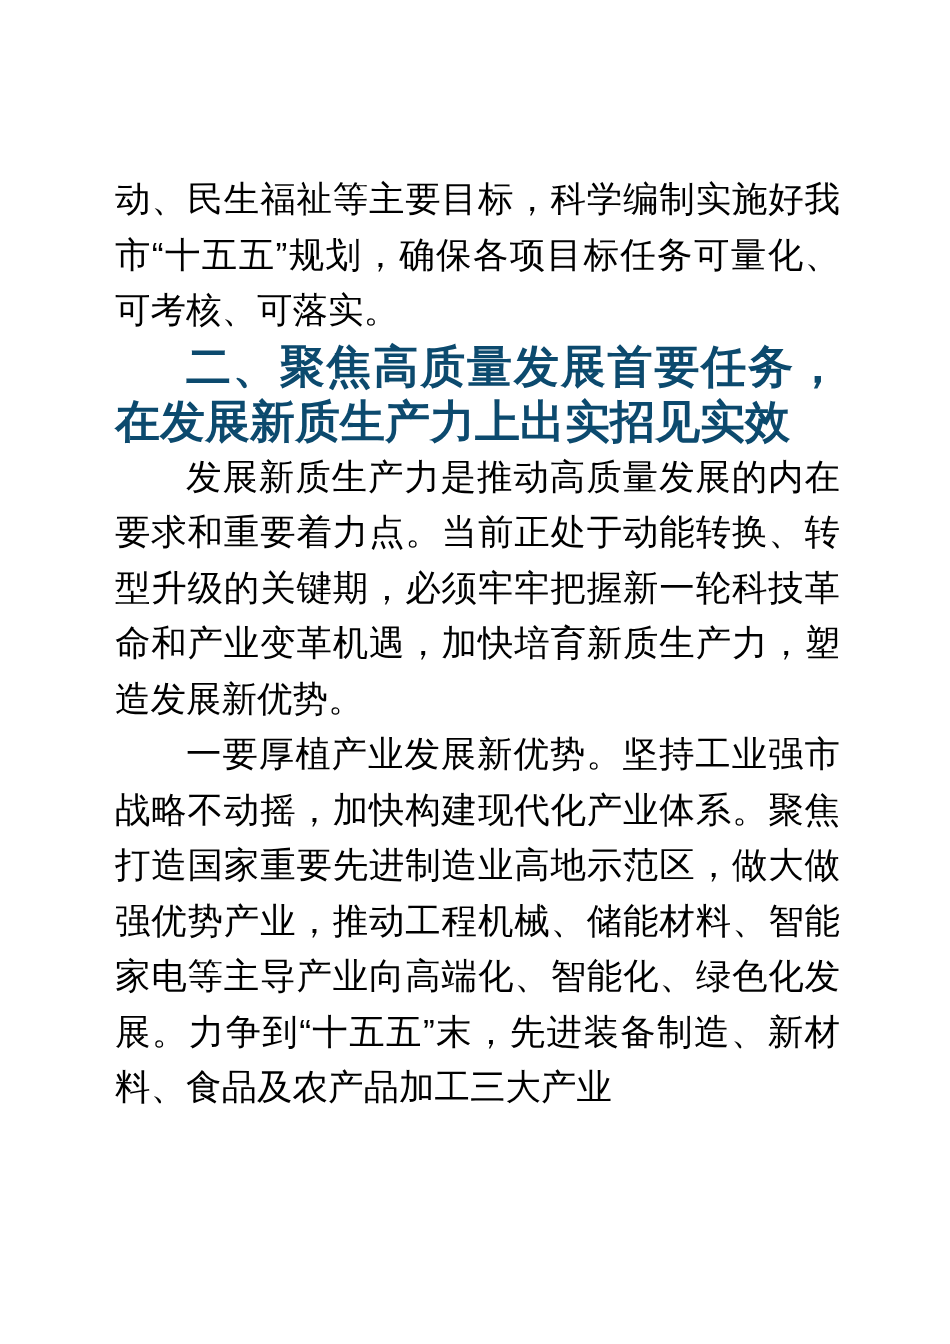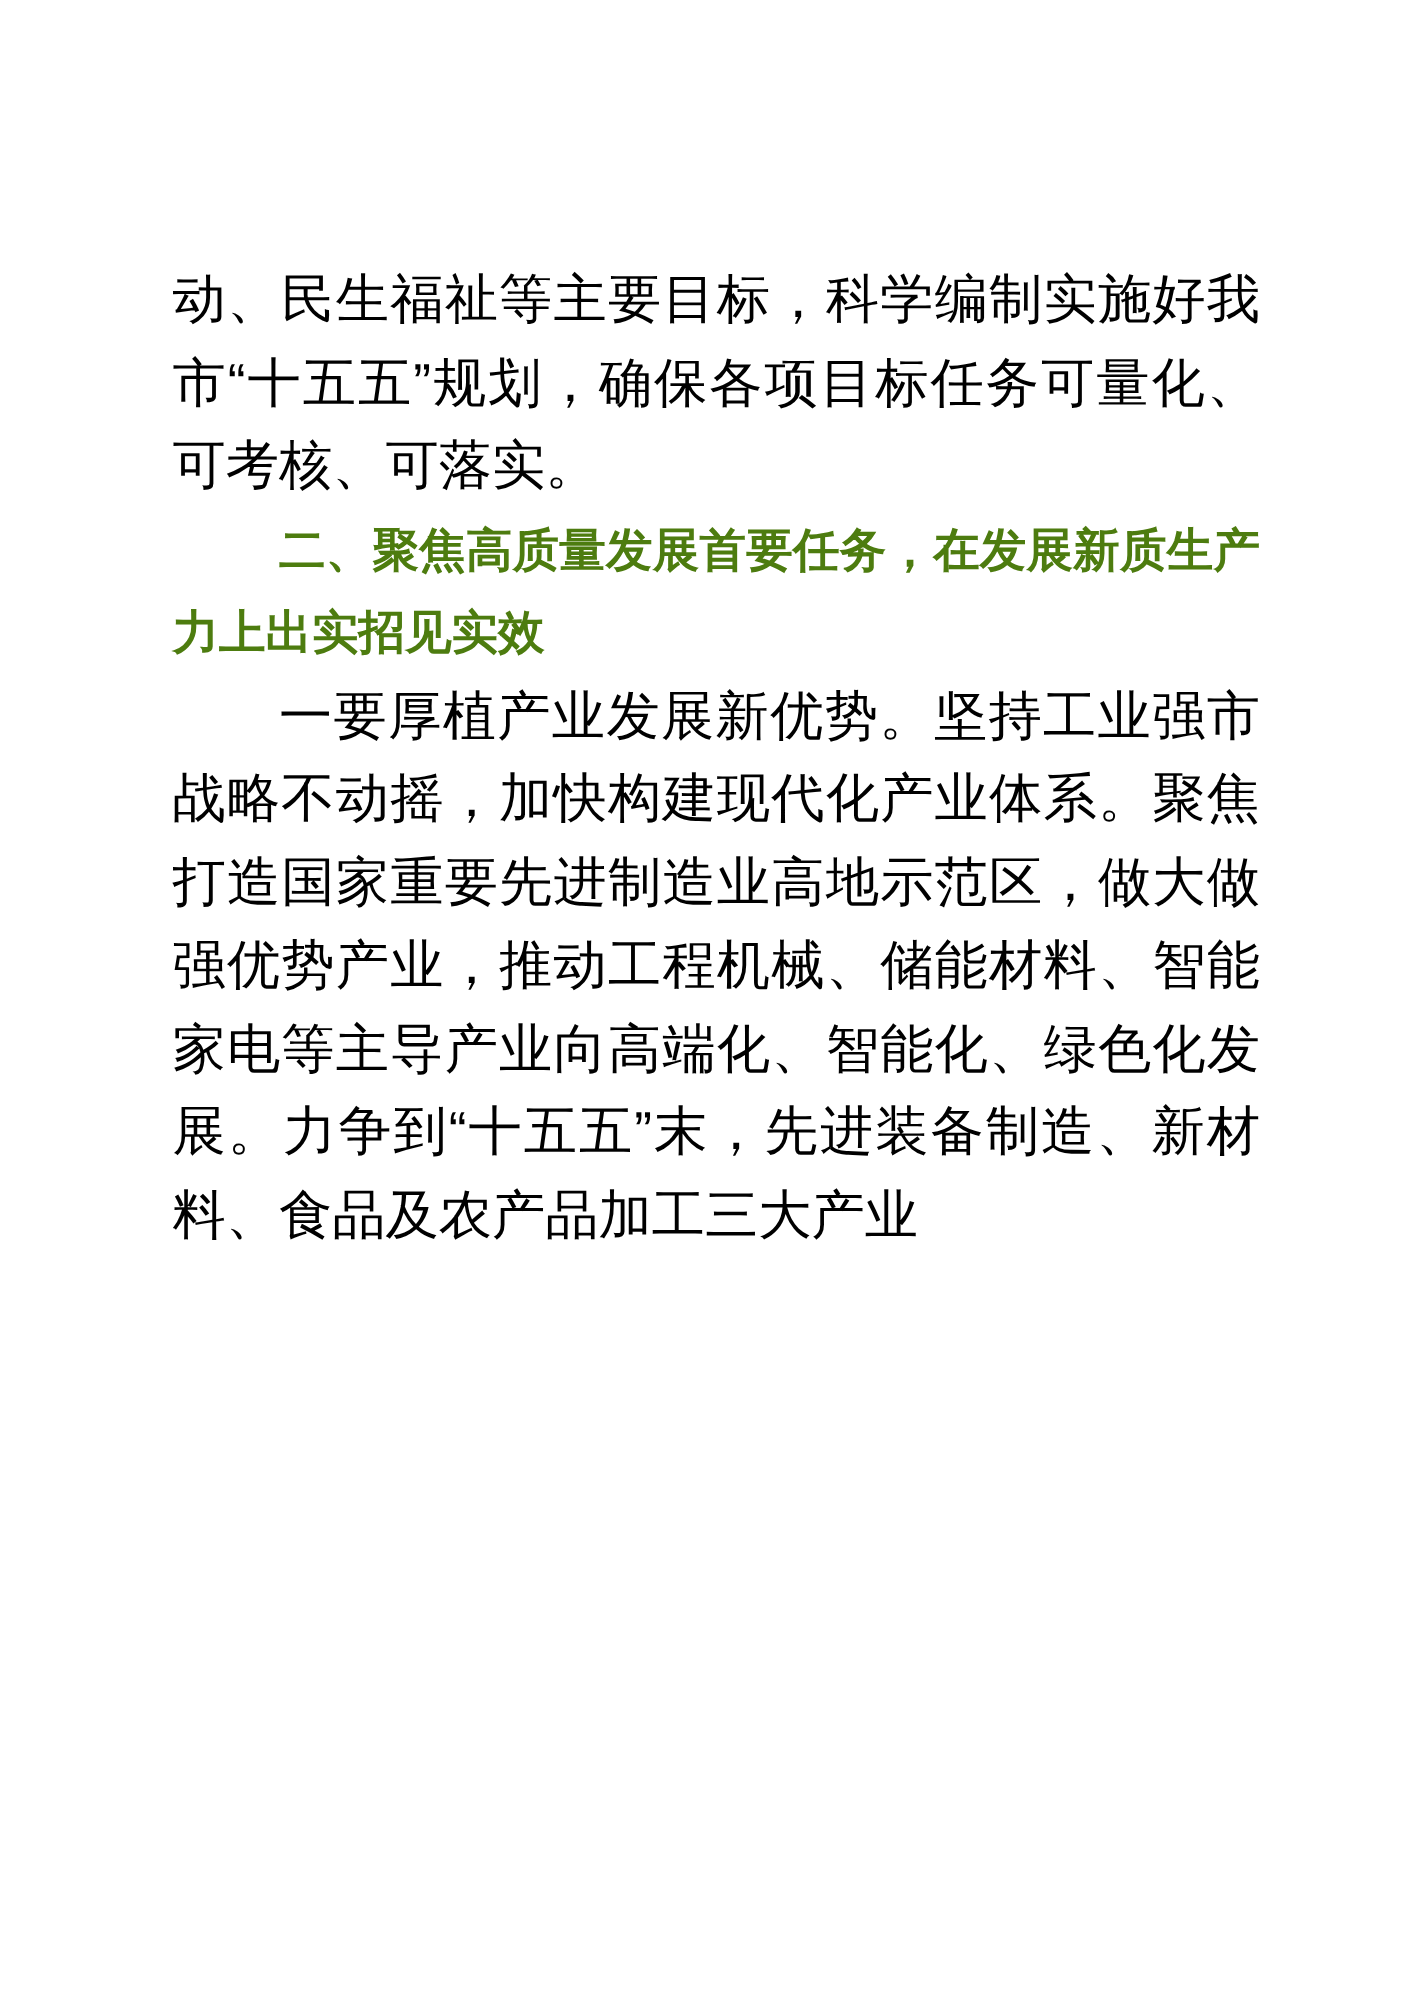--- a/index.html
+++ b/index.html
@@ -40,38 +40,39 @@
   }
 
   
   .para.continued {
     text-indent: 0;
   }
 
   
   .heading {
     margin: 0;
-    font-size: 31px;
+    font-size: 45px;
     line-height: 55.5px;
-    color: #4d7c0f;
+    color: #0c4a6e;
     text-align: justify;
     text-justify: inter-ideograph;
     text-indent: 71px;
     font-weight: 700;
     word-break: break-all;
   }
 </style>
 </head>
 <body>
 
 <div class="page">
   <div class="page-body">
 
     <p class="para continued">动、民生福祉等主要目标，科学编制实施好我市“十五五”规划，确保各项目标任务可量化、可考核、可落实。</p>
 
 
     <p class="heading">二、聚焦高质量发展首要任务，在发展新质生产力上出实招见实效</p>
 
+    <p class="para">发展新质生产力是推动高质量发展的内在要求和重要着力点。当前正处于动能转换、转型升级的关键期，必须牢牢把握新一轮科技革命和产业变革机遇，加快培育新质生产力，塑造发展新优势。</p>
 
     <p class="para">一要厚植产业发展新优势。坚持工业强市战略不动摇，加快构建现代化产业体系。聚焦打造国家重要先进制造业高地示范区，做大做强优势产业，推动工程机械、储能材料、智能家电等主导产业向高端化、智能化、绿色化发展。力争到“十五五”末，先进装备制造、新材料、食品及农产品加工三大产业</p>
 
   </div>
 </div>
 
 </body></html>

